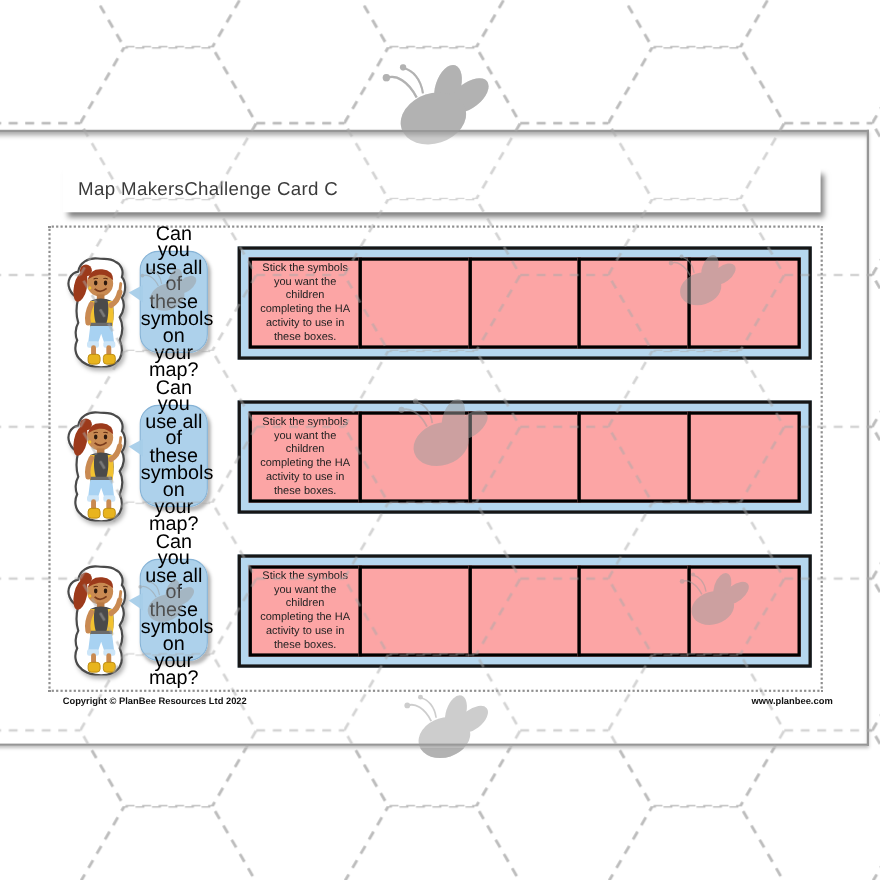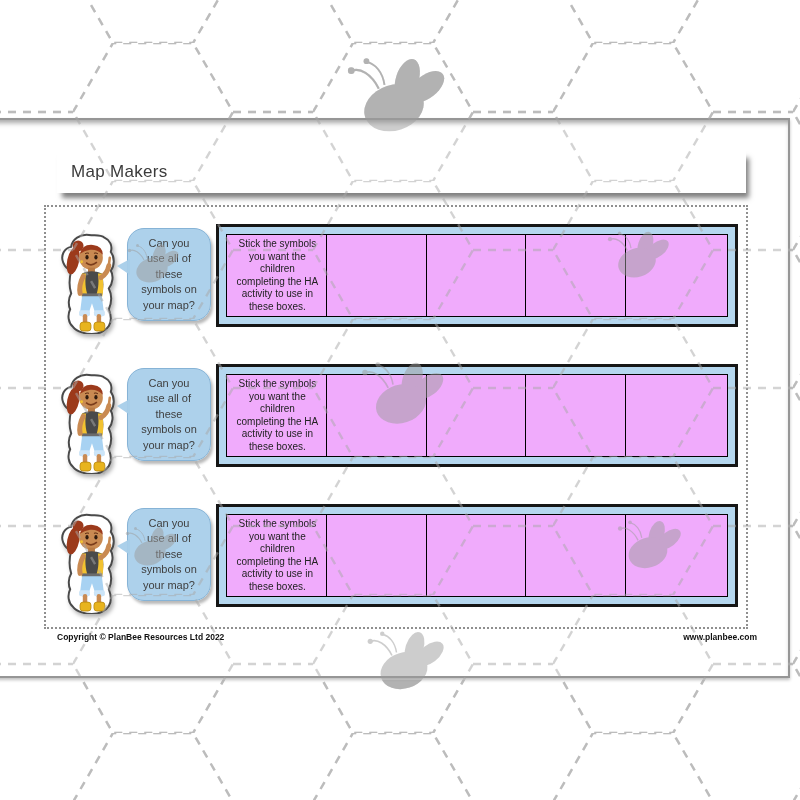--- a/index.html
+++ b/index.html
@@ -14,51 +14,52 @@
          box-shadow:4px 6px 5px -1px rgba(0,0,0,0.5);
          display:flex;justify-content:flex-start;align-items:center;
          padding:0 14px;box-sizing:border-box;font-size:17px;color:#3b3b3b;letter-spacing:0.3px;}
   
   .cutline{position:absolute;left:44px;top:205px;width:704px;height:424px;
          border:2px dotted #8f8f8f;box-sizing:border-box;}
   
   .row{position:absolute;left:0;width:800px;height:112px;}
   .char{position:absolute;left:56px;top:9px;width:66px;height:101px;
         filter:drop-shadow(2px 3px 2px rgba(0,0,0,0.3));}
-  .bubble{position:absolute;left:127px;top:4px;width:84px;height:93px;
+  .bubble{position:absolute;left:127px;top:4px;width:62px;height:93px;
         background:rgba(166,205,233,0.92);border:1px solid #86b3d6;border-radius:17px;
         box-shadow:2px 3px 3px rgba(0,0,0,0.28);
         display:flex;flex-direction:column;justify-content:center;text-align:center;
-        font-size:11px;line-height:15.5px;color:#404040;box-sizing:border-box;}
+        font-size:18px;line-height:15.5px;color:#000000;box-sizing:border-box;}
   .bubble .tail{position:absolute;left:-11px;top:30px;width:0;height:0;
         border-top:7px solid transparent;border-bottom:9px solid transparent;
         border-right:13px solid rgba(166,205,233,0.95);}
   .bubble span{display:block;}
   .strip{position:absolute;left:216px;top:0;width:522px;height:103px;background:#b5d7ef;
         border:3px solid #161616;box-sizing:border-box;padding:7px;display:flex;}
-  .cell{flex:1;background:#f0abfc;border:1px solid #000000;margin-left:-3px;box-sizing:border-box;}
+  .cell{flex:1;background:#fca5a5;border:3px solid #000000;margin-left:-3px;box-sizing:border-box;}
   .cell:first-child{margin-left:0;}
   .cell.instruction{display:flex;flex-direction:column;justify-content:center;text-align:center;
         font-size:10px;line-height:12.5px;color:#222;}
   .cell.instruction span{display:block;}
   
   .footer-left{position:absolute;left:57px;top:632px;font-size:8.5px;font-weight:bold;color:#101010;}
   .footer-right{position:absolute;right:43px;top:632px;font-size:8.5px;font-weight:bold;color:#101010;}
   
   .watermark{position:absolute;left:0;top:0;z-index:50;pointer-events:none;}
 </style>
 </head>
 <body>
 
 <div class="page">
 
   <div class="panel"></div>
 
   <div class="header-band">
     <span>Map Makers</span>
+    <span>Challenge Card C</span>
   </div>
 
   <div class="cutline"></div>
 
   <div class="row" style="top:224px">
     <svg class="char" viewBox="0 0 66 102">
       <path d="M33,2 C24,1 16,6 15,14 C8,15 4,23 7,30 C9,35 12,37 15,38 C13,46 13,55 15,61 C12,66 12,73 14,77 C11,83 12,91 17,95 C21,100 30,102 36,102 C43,102 50,99 53,94 C56,89 55,82 53,77 C56,70 56,62 53,56 C57,51 58,43 55,38 C59,33 59,24 55,19 C57,13 54,7 49,5 C44,1 39,3 33,2 Z" fill="#ffffff" stroke="#4a4a4a" stroke-width="2"></path>
       <ellipse cx="17" cy="28" rx="6" ry="14" fill="#9c3a1b" transform="rotate(12 17 28)"></ellipse>
       <circle cx="22" cy="13" r="5.5" fill="#9c3a1b"></circle>
       <circle cx="35" cy="25" r="12" fill="#c98a52"></circle>

